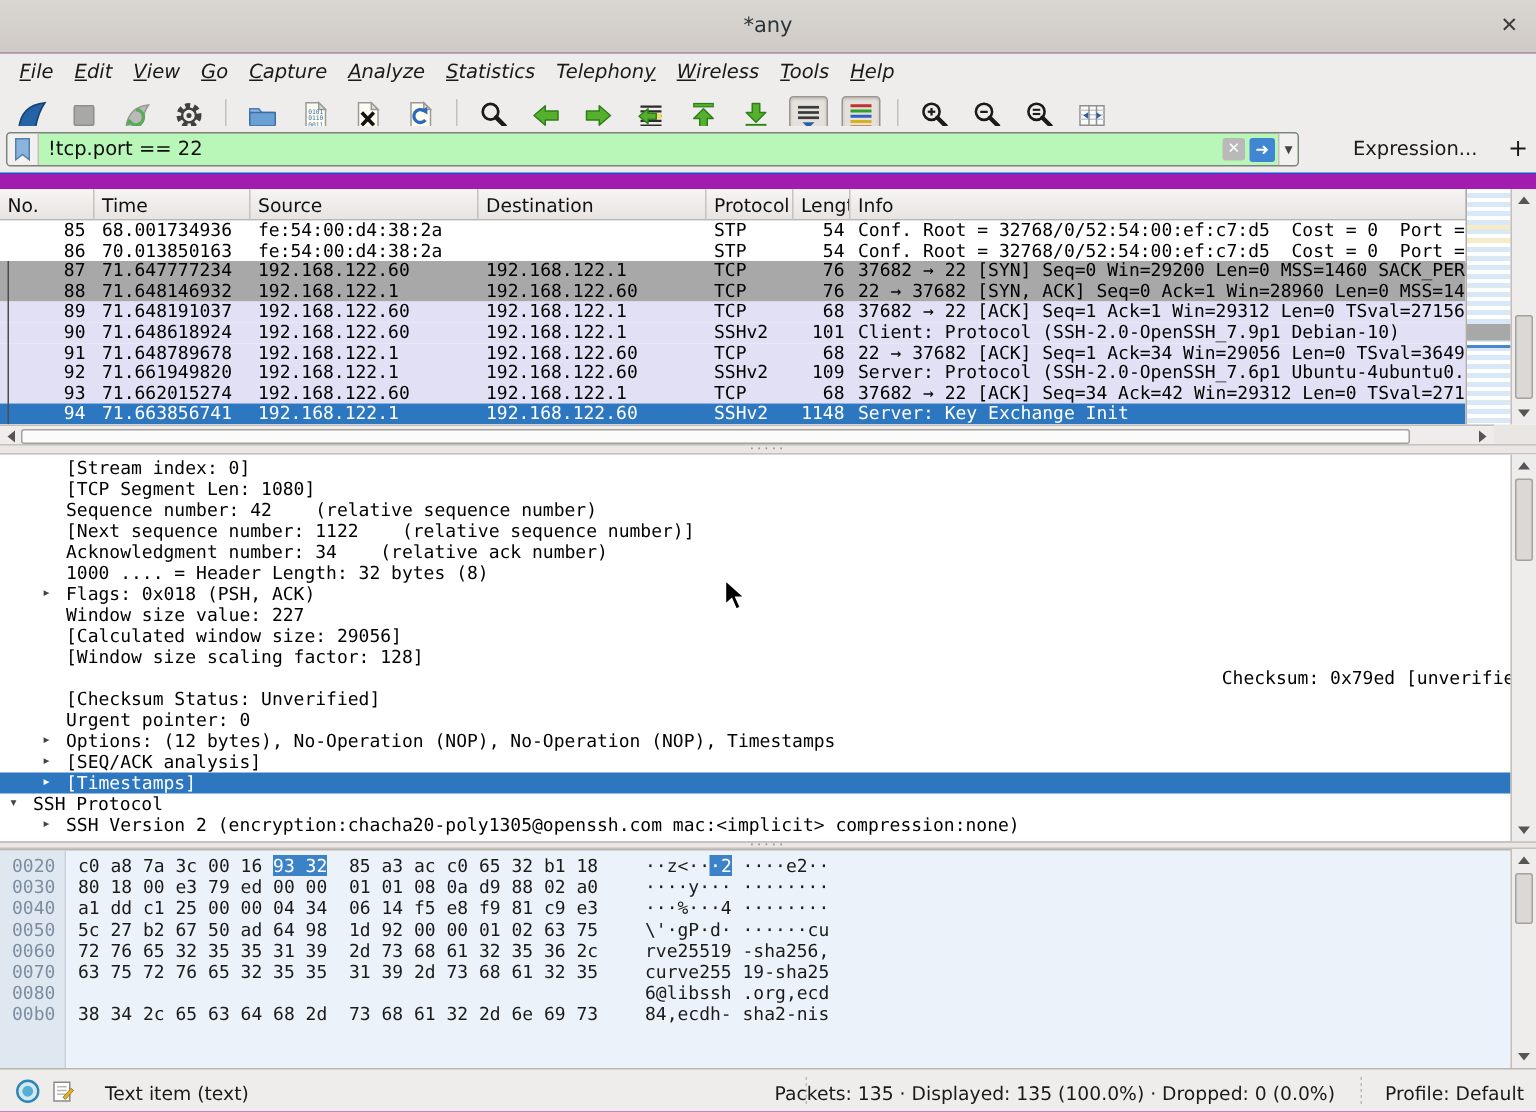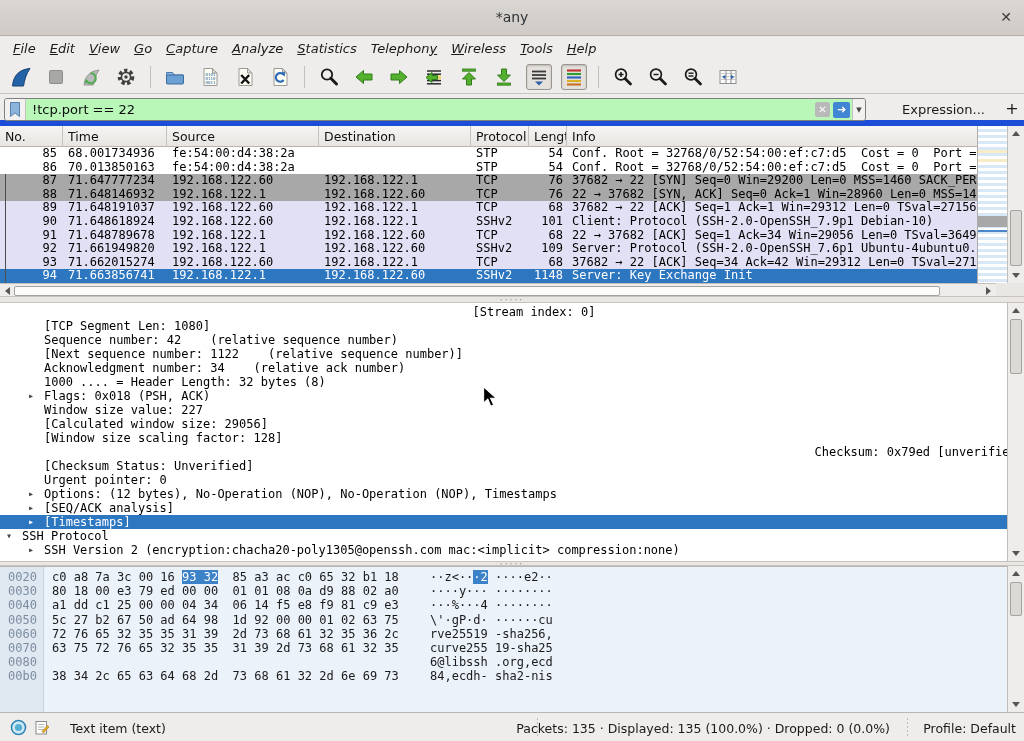--- a/index.html
+++ b/index.html
@@ -27,22 +27,22 @@
     padding-left:8px; gap:9px; }
   .tbtn { width:26px; height:26px; display:flex; align-items:center; justify-content:center;
     border:1px solid transparent; border-radius:3px; }
   .tbtn svg { width:22px; height:22px; }
   .tbtn.checked { background:#e4e1dd; border:1px solid #9a958e;
     box-shadow:inset 0 1px 2px rgba(0,0,0,.18); }
   .tbtn.disabled { opacity:.85; }
   .tb-sep { width:1px; height:22px; background:#c3bfba; margin:0 2px; }
 
   
-  .filterbar { position:absolute; left:0; top:94px; width:1024px; height:32px;
-    background:#efedeb; border-bottom:6px solid #1d4ed8; }
+  .filterbar { position:absolute; left:0; top:84px; width:1024px; height:32px;
+    background:#efedeb; border-bottom:1px solid #1d4ed8; }
   .fbox { position:absolute; left:4px; top:4px; width:862px; height:23px;
     border:1px solid #7f7f7f; border-radius:3px; background:#b9f7b9;
     display:flex; align-items:center; overflow:hidden; }
   .fbookmark { width:21px; height:100%; background:#f2f1ef; border-right:1px solid #c4c0bb;
     display:flex; align-items:center; justify-content:center; }
   .ftext { flex:1; font-size:13px; color:#0c0c0c; padding-left:6px; white-space:pre; }
   .fclear { width:15px; height:15px; background:#b9b9b9; border-radius:2px; color:#fff;
     font-size:10px; line-height:15px; text-align:center; margin-right:3px; }
   .fapply { width:17px; height:16px; background:#4186d3; border-radius:2px; color:#fff;
     font-size:11px; line-height:15px; text-align:center; margin-right:2px; }
@@ -409,21 +409,21 @@
       <div class="hsb-arrow hsb-left" style="left:1px;"></div>
       <div class="hsb-thumb"></div>
       <div class="hsb-arrow hsb-right" style="left:982px;"></div>
     </div>
     <div class="corner"></div>
   </div>
 
   <div class="splitter" style="top:296px;height:7px;"><span style="position:relative;top:1px;">·····</span></div>
 
   <div class="details" id="details">
-      <div class="dline" style="padding-left: 44px; text-align: center;"><span>[Stream index: 0]</span></div>
+      <div class="dline" style="padding-left: 44px;"><span>[Stream index: 0]</span></div>
       <div class="dline" style="padding-left: 44px;"><span>[TCP Segment Len: 1080]</span></div>
       <div class="dline" style="padding-left: 44px;"><span>Sequence number: 42    (relative sequence number)</span></div>
       <div class="dline" style="padding-left: 44px;"><span>[Next sequence number: 1122    (relative sequence number)]</span></div>
       <div class="dline" style="padding-left: 44px;"><span>Acknowledgment number: 34    (relative ack number)</span></div>
       <div class="dline" style="padding-left: 44px;"><span>1000 .... = Header Length: 32 bytes (8)</span></div>
       <div class="dline" style="padding-left: 44px;"><span class="arrow" style="left: 28px;">▸</span><span>Flags: 0x018 (PSH, ACK)</span></div>
       <div class="dline" style="padding-left: 44px;"><span>Window size value: 227</span></div>
       <div class="dline" style="padding-left: 44px;"><span>[Calculated window size: 29056]</span></div>
       <div class="dline" style="padding-left: 44px;"><span>[Window size scaling factor: 128]</span></div>
       <div class="dline" style="padding-left: 44px; text-align: right;"><span>Checksum: 0x79ed [unverified]</span></div>

